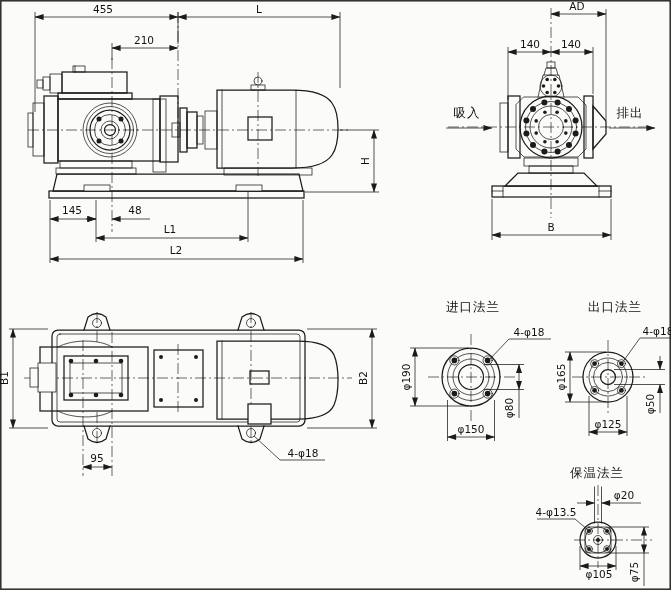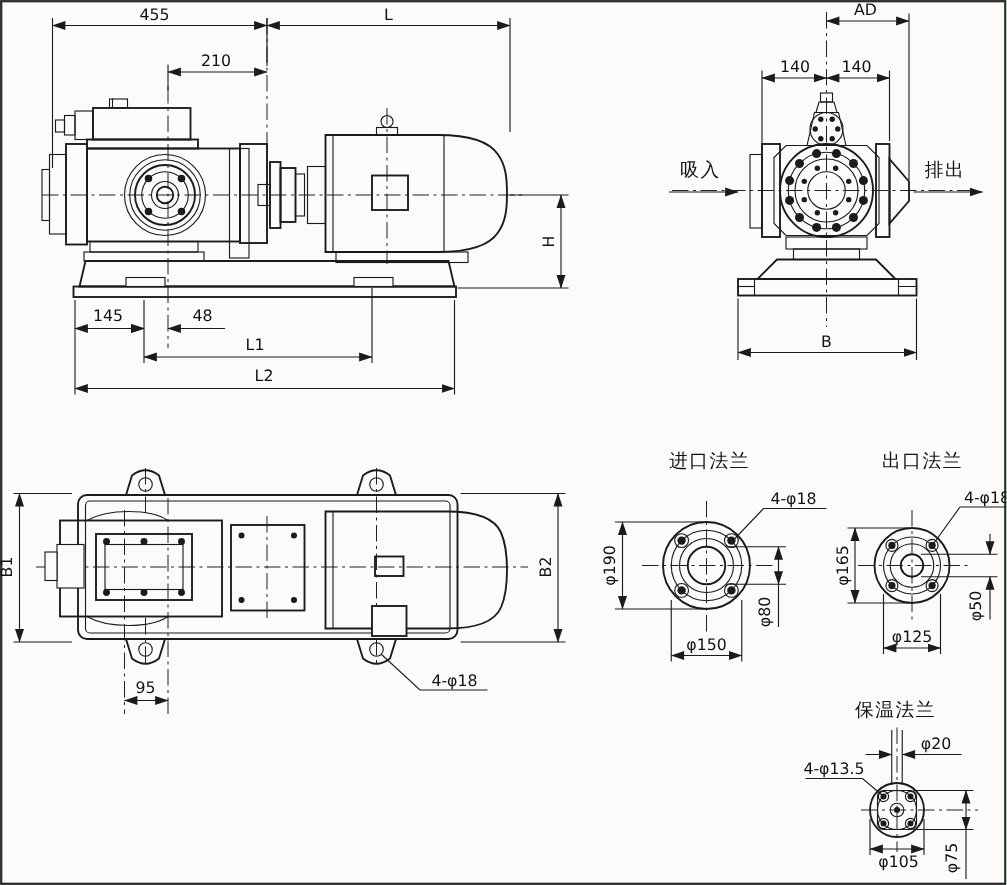--- a/index.html
+++ b/index.html
@@ -1,16 +1,16 @@
 <!DOCTYPE html>
 <html><head>
 <meta charset="utf-8">
 <style>
   html,body{margin:0;padding:0;background:#ffffff;}
-  .wrap{width:671px;height:590px;position:relative;background:#15803d;}
+  .wrap{width:671px;height:590px;position:relative;background:#be185d;}
   svg{display:block;}
   
   .k{stroke:#1b1b1b;fill:none;stroke-width:1.25;stroke-linejoin:miter;stroke-linecap:square;}
   .t{stroke:#1b1b1b;fill:none;stroke-width:0.75;stroke-linecap:square;}
   .c{stroke:#1b1b1b;fill:none;stroke-width:0.65;stroke-dasharray:11 3 2 3;}
   .d{stroke:#1b1b1b;fill:none;stroke-width:0.75;}
   .b{fill:#1b1b1b;stroke:none;}
   .p{fill:#fbfbf9;}
   text{font-family:"DejaVu Sans","Liberation Sans",sans-serif;fill:#121212;}
   .dt{font-size:10.5px;text-anchor:middle;}

